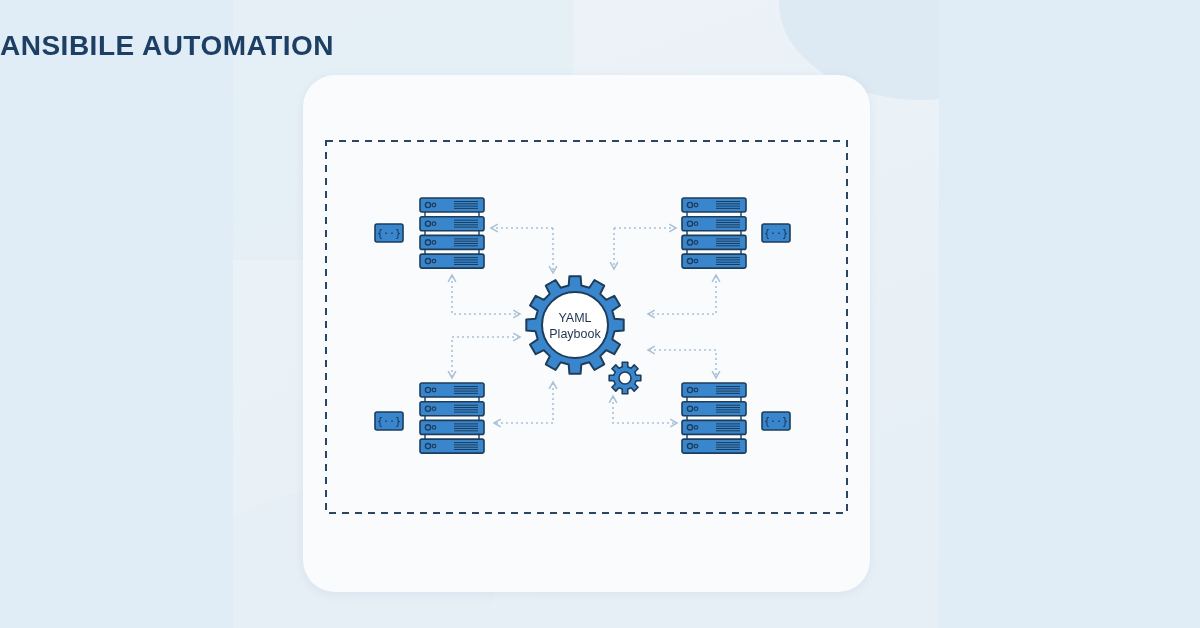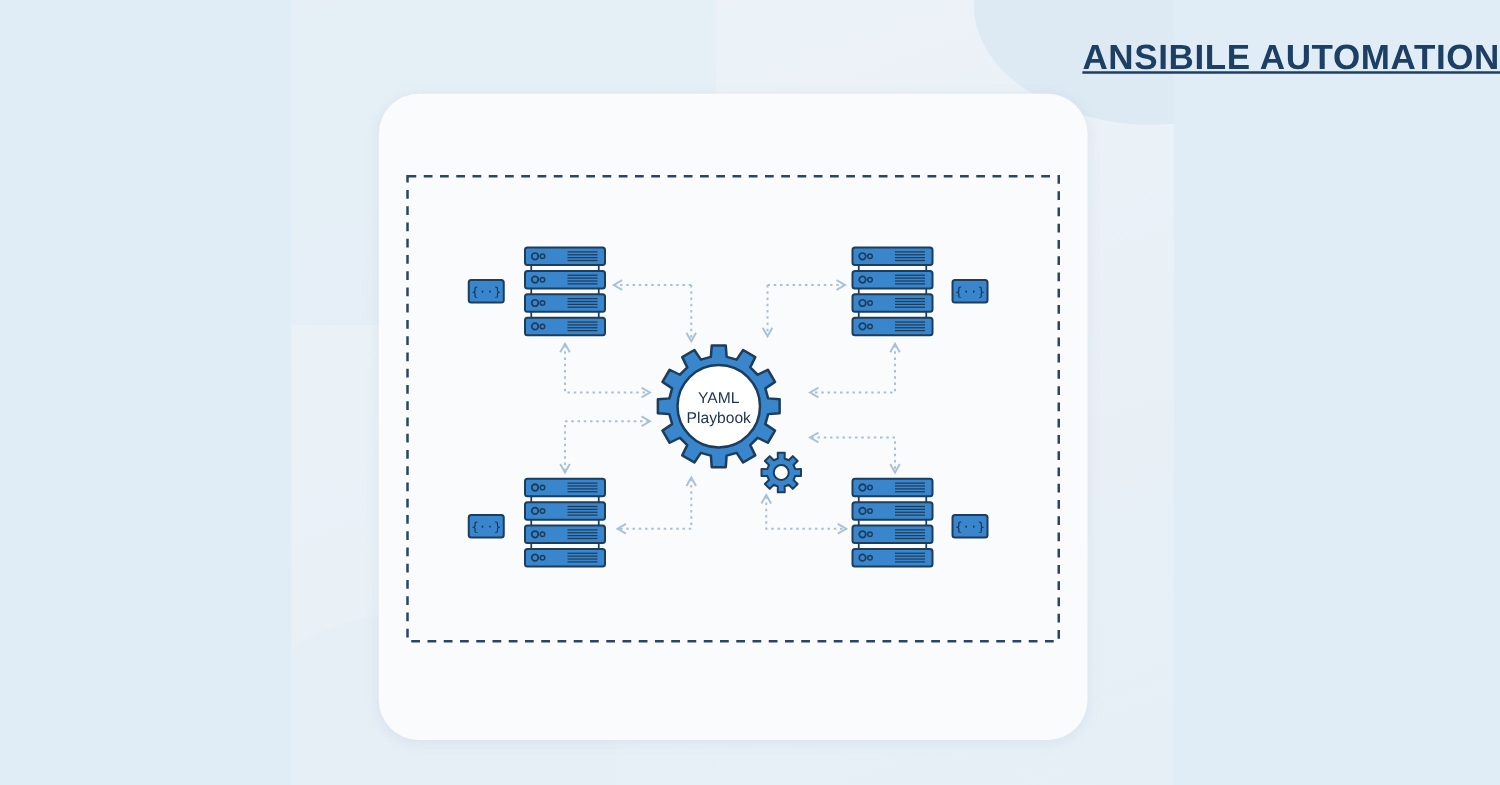--- a/index.html
+++ b/index.html
@@ -20,23 +20,23 @@
   }
   .blob2 {
     position: absolute; right: -80px; top: -60px; width: 240px; height: 160px;
     background: #dde9f3; border-radius: 0 0 40% 60%;
   }
   .blob3 {
     position: absolute; left: -40px; bottom: -60px; width: 300px; height: 200px;
     background: #e6eef6; border-radius: 60% 60% 0 0;
   }
   .title {
-    position: absolute; left: 0; width: 1200px; top: 30px; text-align: right;
+    position: absolute; left: 0; width: 1200px; top: 30px; text-align: left;
     font-family: "Liberation Sans", sans-serif; font-weight: bold;
-    font-size: 28px; color: #1c3f63; letter-spacing: 0.5px; text-decoration: underline;
+    font-size: 28px; color: #1c3f63; letter-spacing: 0.5px;
   }
   .card {
     position: absolute; left: 303px; top: 75px; width: 567px; height: 517px;
     background: #f9fbfc; border-radius: 32px;
     box-shadow: 0 2px 10px rgba(120,150,180,.12);
   }
   svg.diagram { position: absolute; left: 0; top: 0; }
 </style>
 </head>
 <body>

